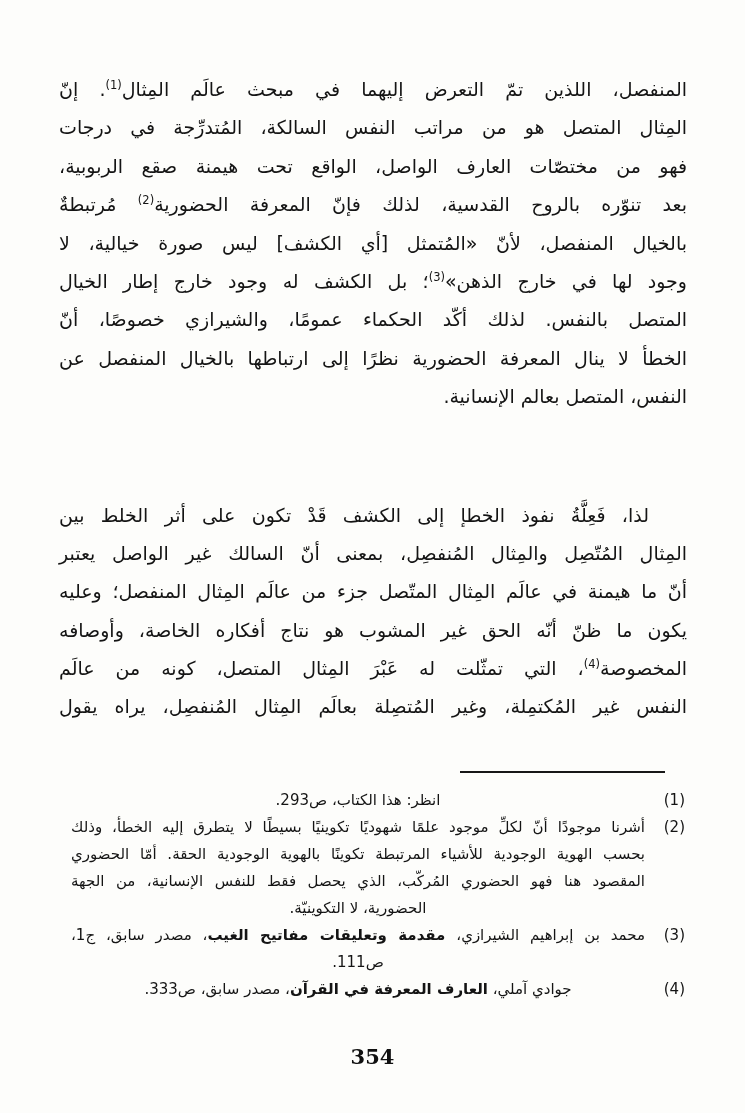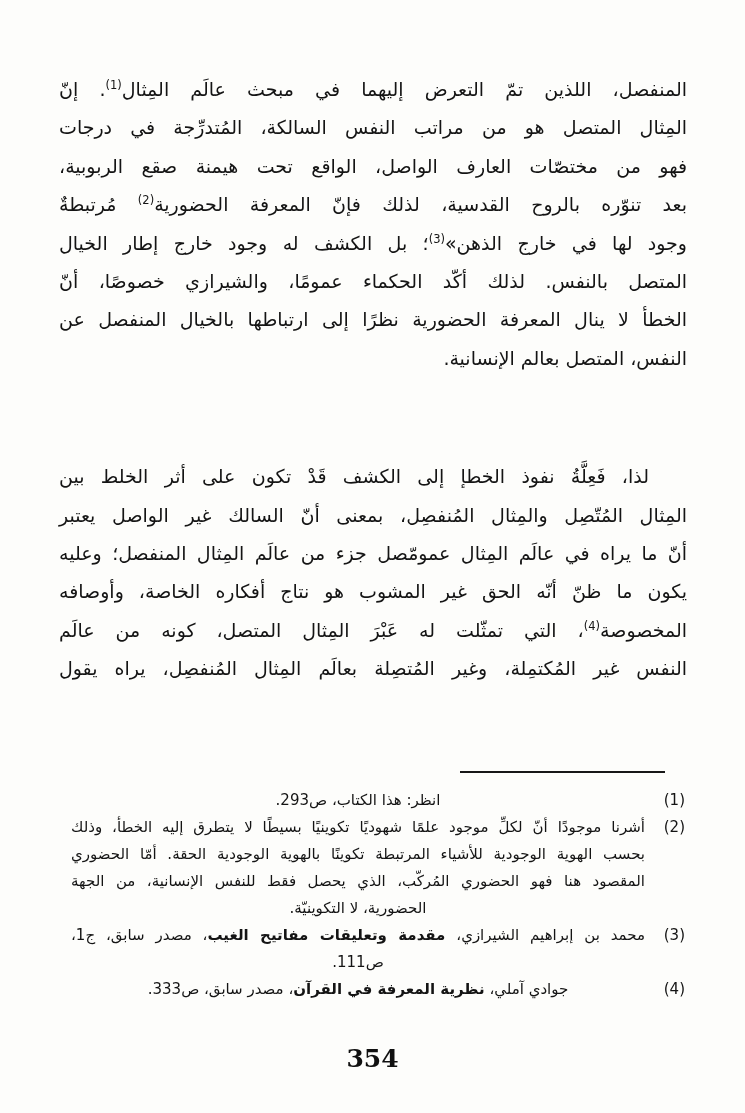--- a/index.html
+++ b/index.html
@@ -87,45 +87,46 @@
   }
   .fn-line b { font-weight: bold; }
   
   .page-number {
     position: absolute;
     top: 1044px;
     left: 0;
     width: 100%;
     text-align: center;
     font-family: "DejaVu Serif", serif;
-    font-size: 25px;
+    font-size: 21px;
     font-weight: bold;
     color: #101010;
     direction: ltr;
   }
 </style>
 </head>
 <body>
 
 <div class="page">
   <div class="body-text">
       <div class="para">
         <div class="bline just">المنفصل، اللذين تمّ التعرض إليهما في مبحث عالَم المِثال<sup>(1)</sup>. إنّ</div>
         <div class="bline just">المِثال المتصل هو من مراتب النفس السالكة، المُتدرِّجة في درجات</div>
         <div class="bline just">فهو من مختصّات العارف الواصل، الواقع تحت هيمنة صقع الربوبية،</div>
         <div class="bline just">بعد تنوّره بالروح القدسية، لذلك فإنّ المعرفة الحضورية<sup>(2)</sup> مُرتبطةٌ</div>
+        <div class="bline just">بالخيال المنفصل، لأنّ «المُتمثل [أي الكشف] ليس صورة خيالية، لا</div>
         <div class="bline just">وجود لها في خارج الذهن»<sup>(3)</sup>؛ بل الكشف له وجود خارج إطار الخيال</div>
         <div class="bline just">المتصل بالنفس. لذلك أكّد الحكماء عمومًا، والشيرازي خصوصًا، أنّ</div>
         <div class="bline just">الخطأ لا ينال المعرفة الحضورية نظرًا إلى ارتباطها بالخيال المنفصل عن</div>
         <div class="bline last">النفس، المتصل بعالم الإنسانية.</div>
       </div>
       <div class="para">
         <div class="bline just indent">لذا، فَعِلَّةُ نفوذ الخطإ إلى الكشف قَدْ تكون على أثر الخلط بين</div>
         <div class="bline just">المِثال المُتّصِل والمِثال المُنفصِل، بمعنى أنّ السالك غير الواصل يعتبر</div>
-        <div class="bline just">أنّ ما يراه في عالَم المِثال عمومّصل جزء من عالَم المِثال المنفصل؛ وعليه</div>
+        <div class="bline just">أنّ ما هيمنة في عالَم المِثال المتّصل جزء من عالَم المِثال المنفصل؛ وعليه</div>
         <div class="bline just">يكون ما ظنّ أنّه الحق غير المشوب هو نتاج أفكاره الخاصة، وأوصافه</div>
         <div class="bline just">المخصوصة<sup>(4)</sup>، التي تمثّلت له عَبْرَ المِثال المتصل، كونه من عالَم</div>
         <div class="bline just">النفس غير المُكتمِلة، وغير المُتصِلة بعالَم المِثال المُنفصِل، يراه يقول</div>
       </div>
     </div>
   <div class="fn-sep"></div>
   <div class="footnotes">
       <div class="fn-item">
         <span class="fn-num">(1)</span>
         <div class="fn-line">انظر: هذا الكتاب، ص293.</div>
@@ -137,17 +138,17 @@
         <div class="fn-line just">المقصود هنا فهو الحضوري المُركّب، الذي يحصل فقط للنفس الإنسانية، من الجهة</div>
         <div class="fn-line">الحضورية، لا التكوينيّة.</div>
       </div>
       <div class="fn-item">
         <span class="fn-num">(3)</span>
         <div class="fn-line just">محمد بن إبراهيم الشيرازي، <b>مقدمة وتعليقات مفاتيح الغيب</b>، مصدر سابق، ج1،</div>
         <div class="fn-line">ص111.</div>
       </div>
       <div class="fn-item">
         <span class="fn-num">(4)</span>
-        <div class="fn-line">جوادي آملي، <b>نظرية المعرفة في القرآن</b>، مصدر سابق، ص333.</div>
+        <div class="fn-line">جوادي آملي، <b>العارف المعرفة في القرآن</b>، مصدر سابق، ص333.</div>
       </div>
     </div>
   <div class="page-number">354</div>
 </div>
 
 </body></html>

